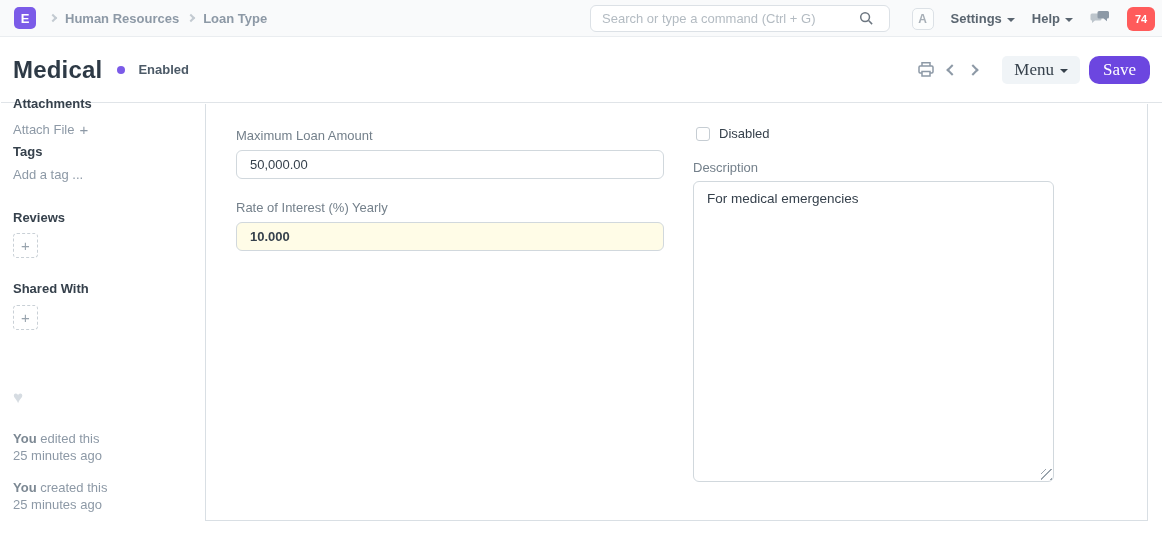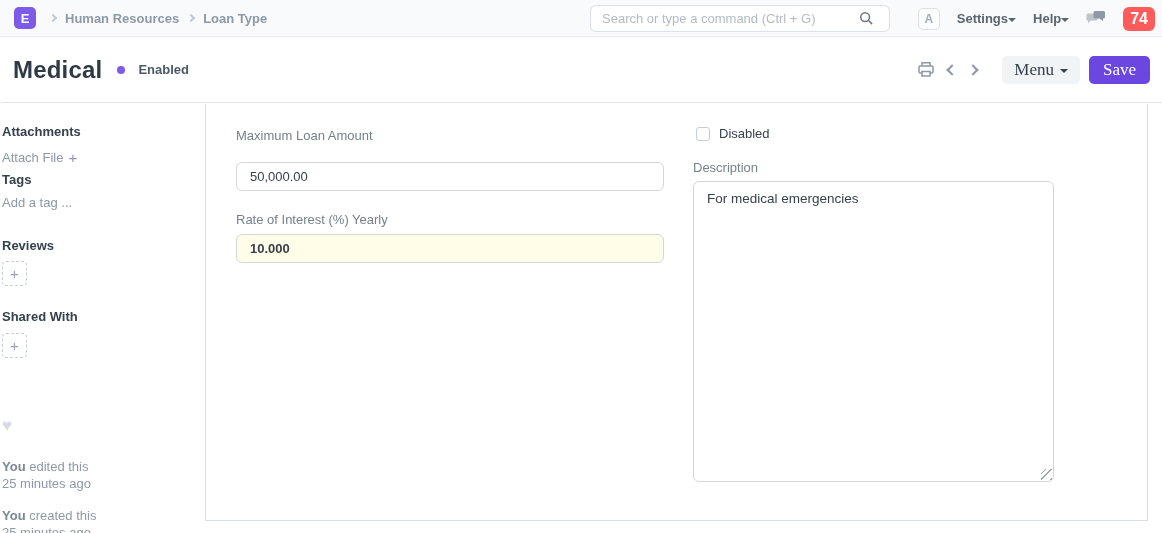--- a/index.html
+++ b/index.html
@@ -37,49 +37,49 @@
     font-family:inherit; font-size:13px; color:#36414c;
   }
   .nav-search input::placeholder { color:#b3bbc2; }
 
   .nav-right { position:absolute; right:7px; top:0; height:37px; display:flex; align-items:center; gap:17px; }
   .avatar {
     width:22px; height:22px; border:1px solid #dce1e6; border-radius:5px; background:#fcfdfd;
     color:#a6aeb6; font-size:12px; font-weight:600;
     display:flex; align-items:center; justify-content:center;
   }
-  .nav-link { font-weight:600; color:#5a6570; display:flex; align-items:center; cursor:pointer; }
+  .nav-link { font-weight:600; color:#5a6570; display:flex; align-items:center; gap:5px; cursor:pointer; }
   .caret { width:0; height:0; border-left:4px solid transparent; border-right:4px solid transparent; border-top:4px solid currentColor; display:inline-block; margin-top:2px; }
   .badge {
     min-width:28px; height:23px; padding:12px 7px; border-radius:6px; background:#ff5b5b;
-    color:#fff; font-weight:bold; font-size:16px;
+    color:#fff; font-weight:bold; font-size:11px;
     display:flex; align-items:center; justify-content:center; cursor:pointer;
   }
   .chat-icon { cursor:pointer; display:flex; }
 
   
   .page-head {
     position:absolute; top:37px; left:1px; right:0; height:66px; background:#fff;
     border-bottom:1px solid #e0e4e8;
     display:flex; align-items:center; padding:0 12px;
   }
   .page-title { font-size:24px; font-weight:700; color:#2e3a46; letter-spacing:.2px; }
   .indicator-dot { width:8px; height:8px; border-radius:50%; background:#7b5be8; margin-left:15px; }
   .indicator-label { font-weight:600; color:#4c5a67; margin-left:13px; }
   .head-actions { margin-left:auto; display:flex; align-items:center; gap:9px; }
   .icon-btn { background:none; border:none; cursor:pointer; display:flex; align-items:center; padding:2px; }
   .nav-arrow { width:8px; height:8px; border-top:2.5px solid #8d99a6; border-right:2.5px solid #8d99a6; display:inline-block; }
   .arrow-left { transform:rotate(-135deg); }
   .arrow-right { transform:rotate(45deg); }
   .btn { height:28px; border:none; border-radius:5px; font-family:Liberation Serif, serif; font-size:17px; cursor:pointer; display:inline-flex; align-items:center; }
   .btn-default { background:#f0f4f7; color:#36414c; padding:0 12px; gap:6px; margin-left:14px; }
-  .btn-primary { background:#6c46e0; color:#fff; padding:0 14px; font-weight:500; }
-
-  
-  .sidebar { position:absolute; top:116px; left:0; width:205px; bottom:0; padding:8px 14px 0 2px; }
+  .btn-primary { background:#6c46e0; color:#fff; padding:0 14px; font-weight:500;border-radius:10px; }
+
+  
+  .sidebar { position:absolute; top:88px; left:0; width:205px; bottom:0; padding:8px 14px 0 13px; }
   .side-heading { font-weight:600; color:#36414c; }
   .side-link { color:#8d99a6; cursor:pointer; display:flex; align-items:center; gap:5px; }
   .plus-glyph { font-size:15px; color:#8d99a6; }
   .dashed-plus {
     width:25px; height:25px; border:1px dashed #c9d0d6; border-radius:4px; background:#fff;
     color:#98a3ad; font-size:15px; display:flex; align-items:center; justify-content:center; cursor:pointer;
   }
   .heart { color:#d6dce2; font-size:17px; }
   .activity { color:#8d99a6; line-height:17px; }
   .activity b { color:#7c8893; font-weight:700; }
@@ -217,21 +217,21 @@
       <span>created this</span>
     </div>
     <div>25 minutes ago</div>
   </div>
 </div>
 
 <div class="main-card">
 
   <div class="col col-left">
     <label class="field-label" style="margin-top:24px;">Maximum Loan Amount</label>
-    <input class="form-input" style="margin-top: 19px;" type="text" value="50,000.00">
+    <input class="form-input" style="margin-top: 7px;" type="text" value="50,000.00">
 
     <label class="field-label" style="margin-top:21px;">Rate of Interest (%) Yearly</label>
     <input class="form-input changed" style="margin-top: 7px;" type="text" value="10.000">
   </div>
 
   <div class="col col-right">
     <div class="checkbox-row" style="margin-top:22px;">
       <span class="checkbox"></span>
       <span class="checkbox-label">Disabled</span>
     </div>

